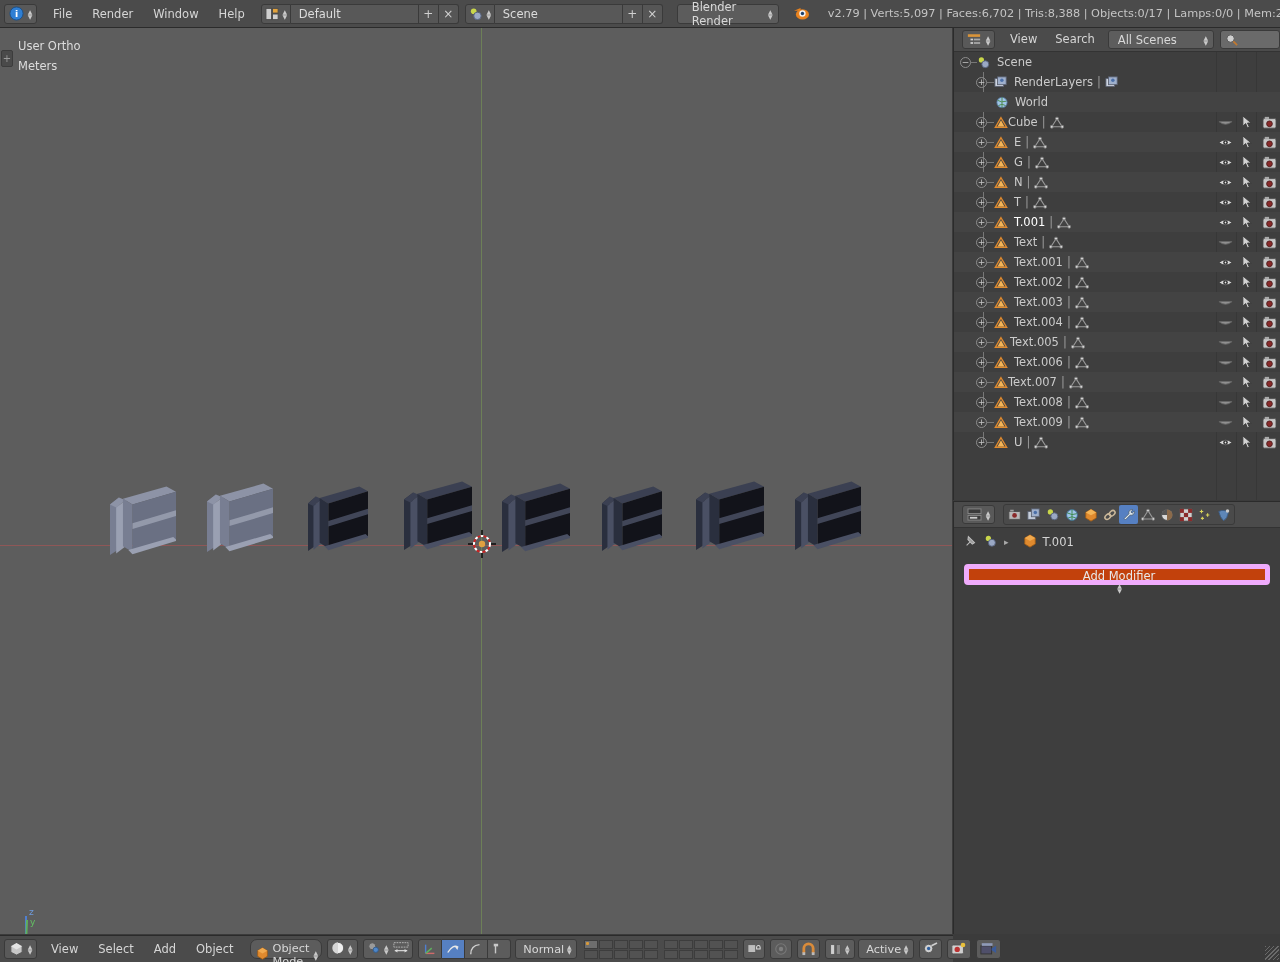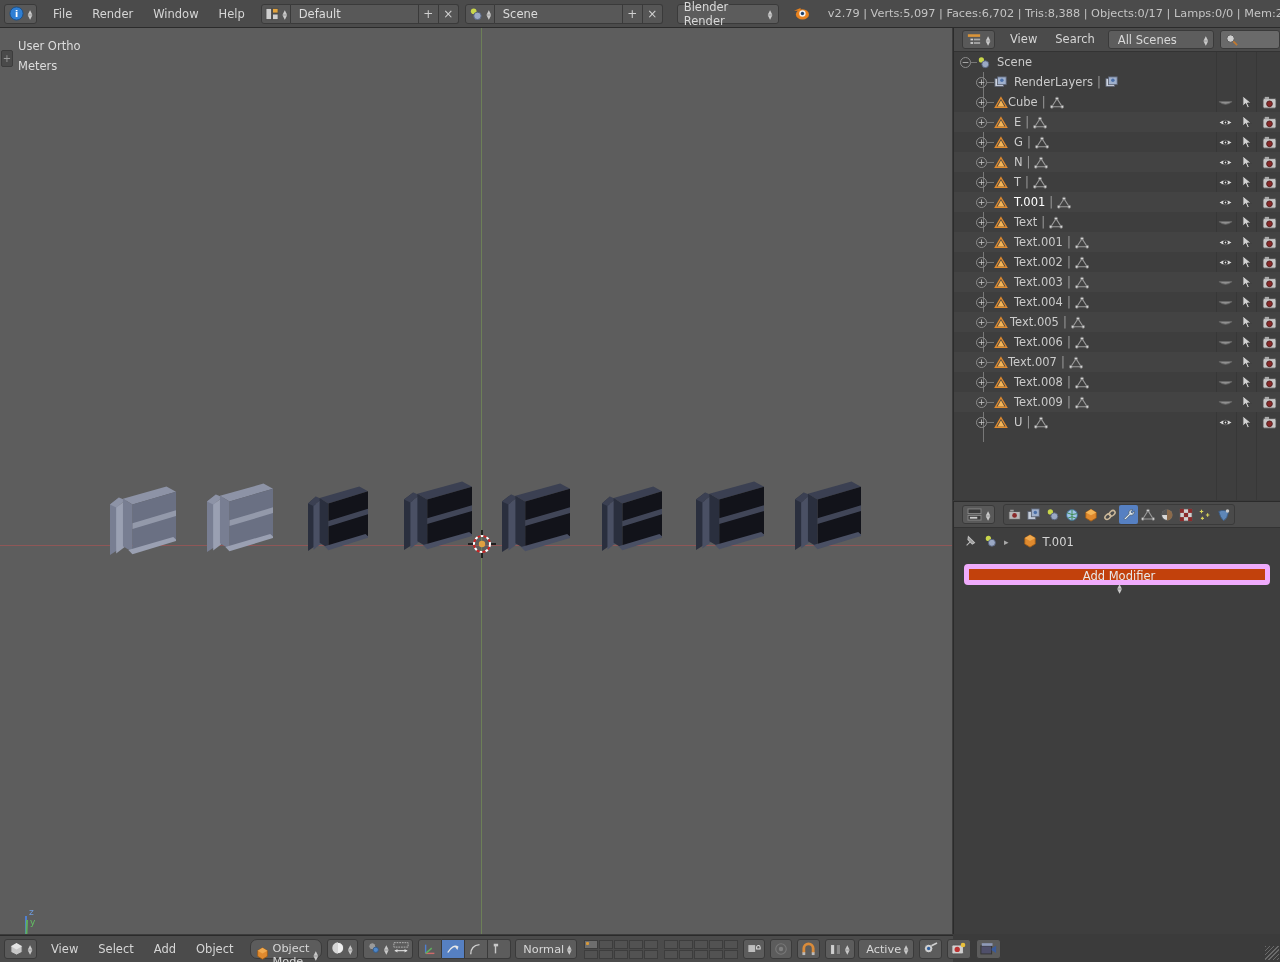--- a/index.html
+++ b/index.html
@@ -46,21 +46,21 @@
   .fg-btn{
     width:20px; height:20px; background:#565656;
     border:1px solid #3a3a3a; border-left:none;
     display:flex; align-items:center; justify-content:center;
     font-size:12px; color:#d0d0d0;
   }
   .fg-btn.last{ border-radius:0 3px 3px 0; }
   .engine-sel{
     display:flex; align-items:center; height:20px;
     background:#5c5c5c; border:1px solid #3a3a3a; border-radius:3px;
-    padding:0 4px 0 6px; margin-left:14px; min-width:102px;
+    padding:0 4px 0 14px; margin-left:14px; min-width:102px;
     justify-content:space-between;
   }
   .status-text{
     margin-left:18px; color:#c4c4c4; font-size:11.3px; white-space:nowrap;
   }
   .blender-logo{ margin-left:14px; display:flex; align-items:center; }
 
   
   .viewport{
     position:absolute; left:0; top:28px; width:952px; height:906px;
@@ -470,20 +470,31 @@
           <span class="sep">|</span>
           <span class="ob-icon">
             <svg width="14" height="13" viewBox="0 0 16 15">
               <rect x="1" y="3" width="10" height="9" fill="#cfd6e2" stroke="#5a6070"></rect>
               <rect x="4" y="1" width="10" height="9" fill="#9fb0cc" stroke="#5a6070"></rect>
               <circle cx="9" cy="5" r="2" fill="#4b6fa8"></circle>
             </svg>
           </span>
           <span class="rowicons"></span>
         </div>
+        <div class="out-row alt" style="padding-left: 22px;">
+          <span style="width:19px;flex:none;"></span>
+          <span class="ob-icon">
+            <svg width="14" height="13" viewBox="0 0 16 15">
+              <circle cx="8" cy="7.5" r="6" fill="#9fc4e8" stroke="#4a6a8a"></circle>
+              <path d="M3 5 q4 3 10 1 M4 11 q4-3 8 0 M8 1.5 v12" stroke="#4e8a4e" fill="none" stroke-width="1.1"></path>
+            </svg>
+          </span>
+          <span class="lbl" style="margin-left:6px;">World</span>
+          <span class="rowicons"></span>
+        </div>
         <div class="out-row" style="padding-left: 22px;">
           <span class="expander">+</span>
           <span style="width:7px;height:1px;background:#777;flex:none;"></span>
           <span class="ob-icon">
             <svg width="14" height="13" viewBox="0 0 16 15">
               <path d="M8 2 L14.5 13 L1.5 13 Z" fill="none" stroke="#e08a2e" stroke-width="1.6"></path>
               <path d="M8 5 L12 12 L4 12 Z" fill="#f3b457"></path>
             </svg>
           </span>
           <span class="lbl" style="">Cube</span>

